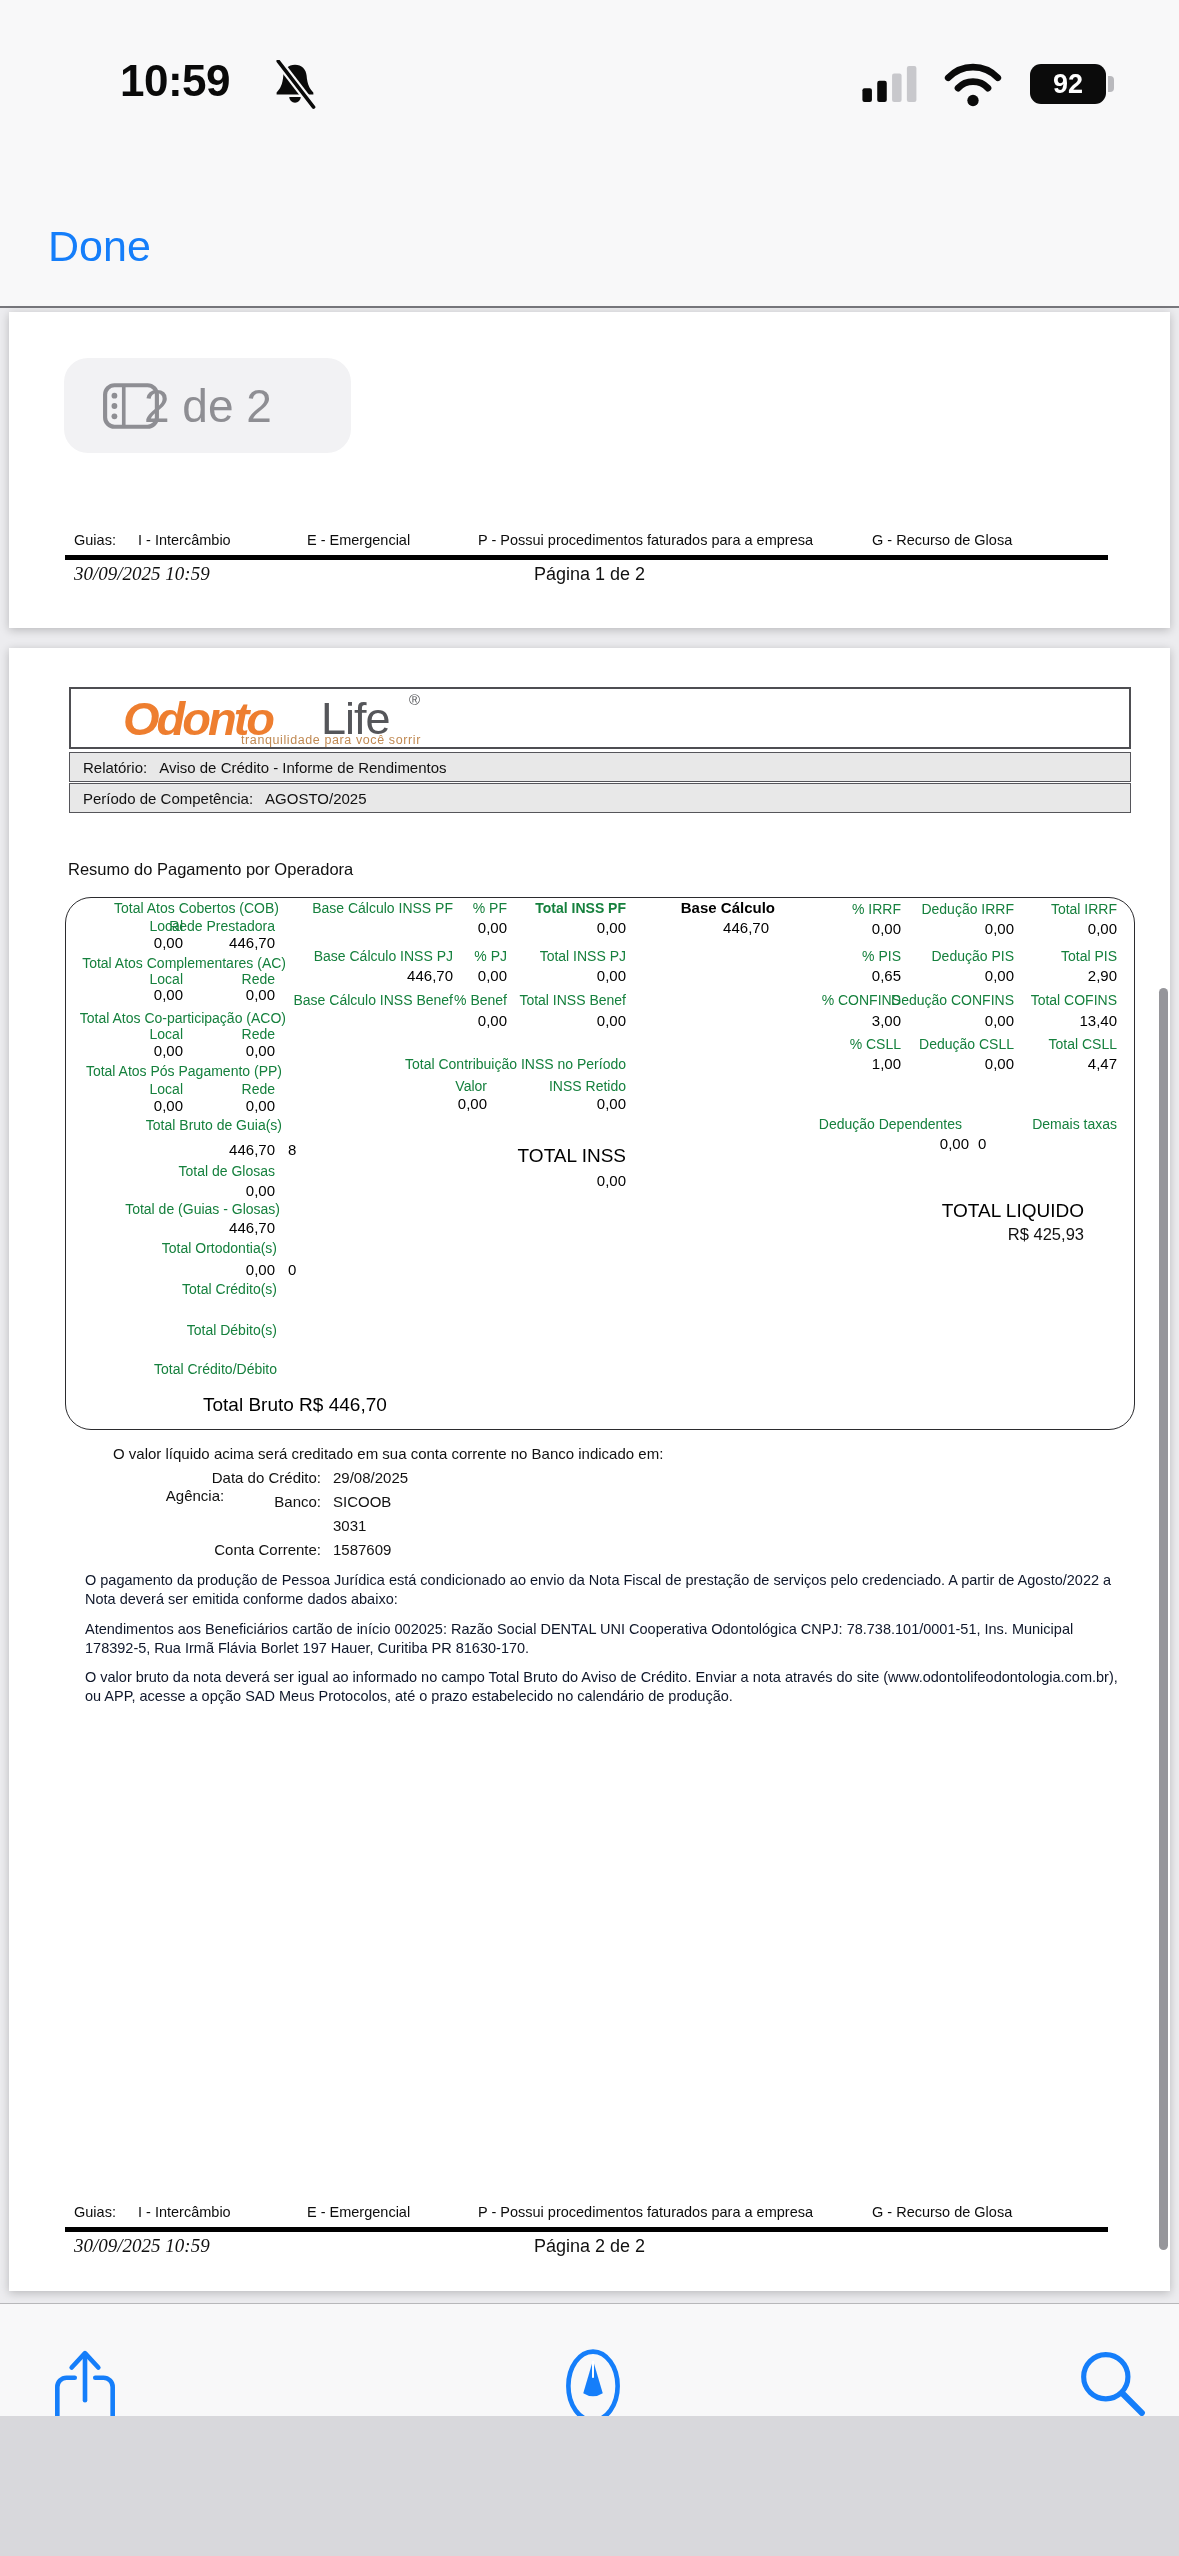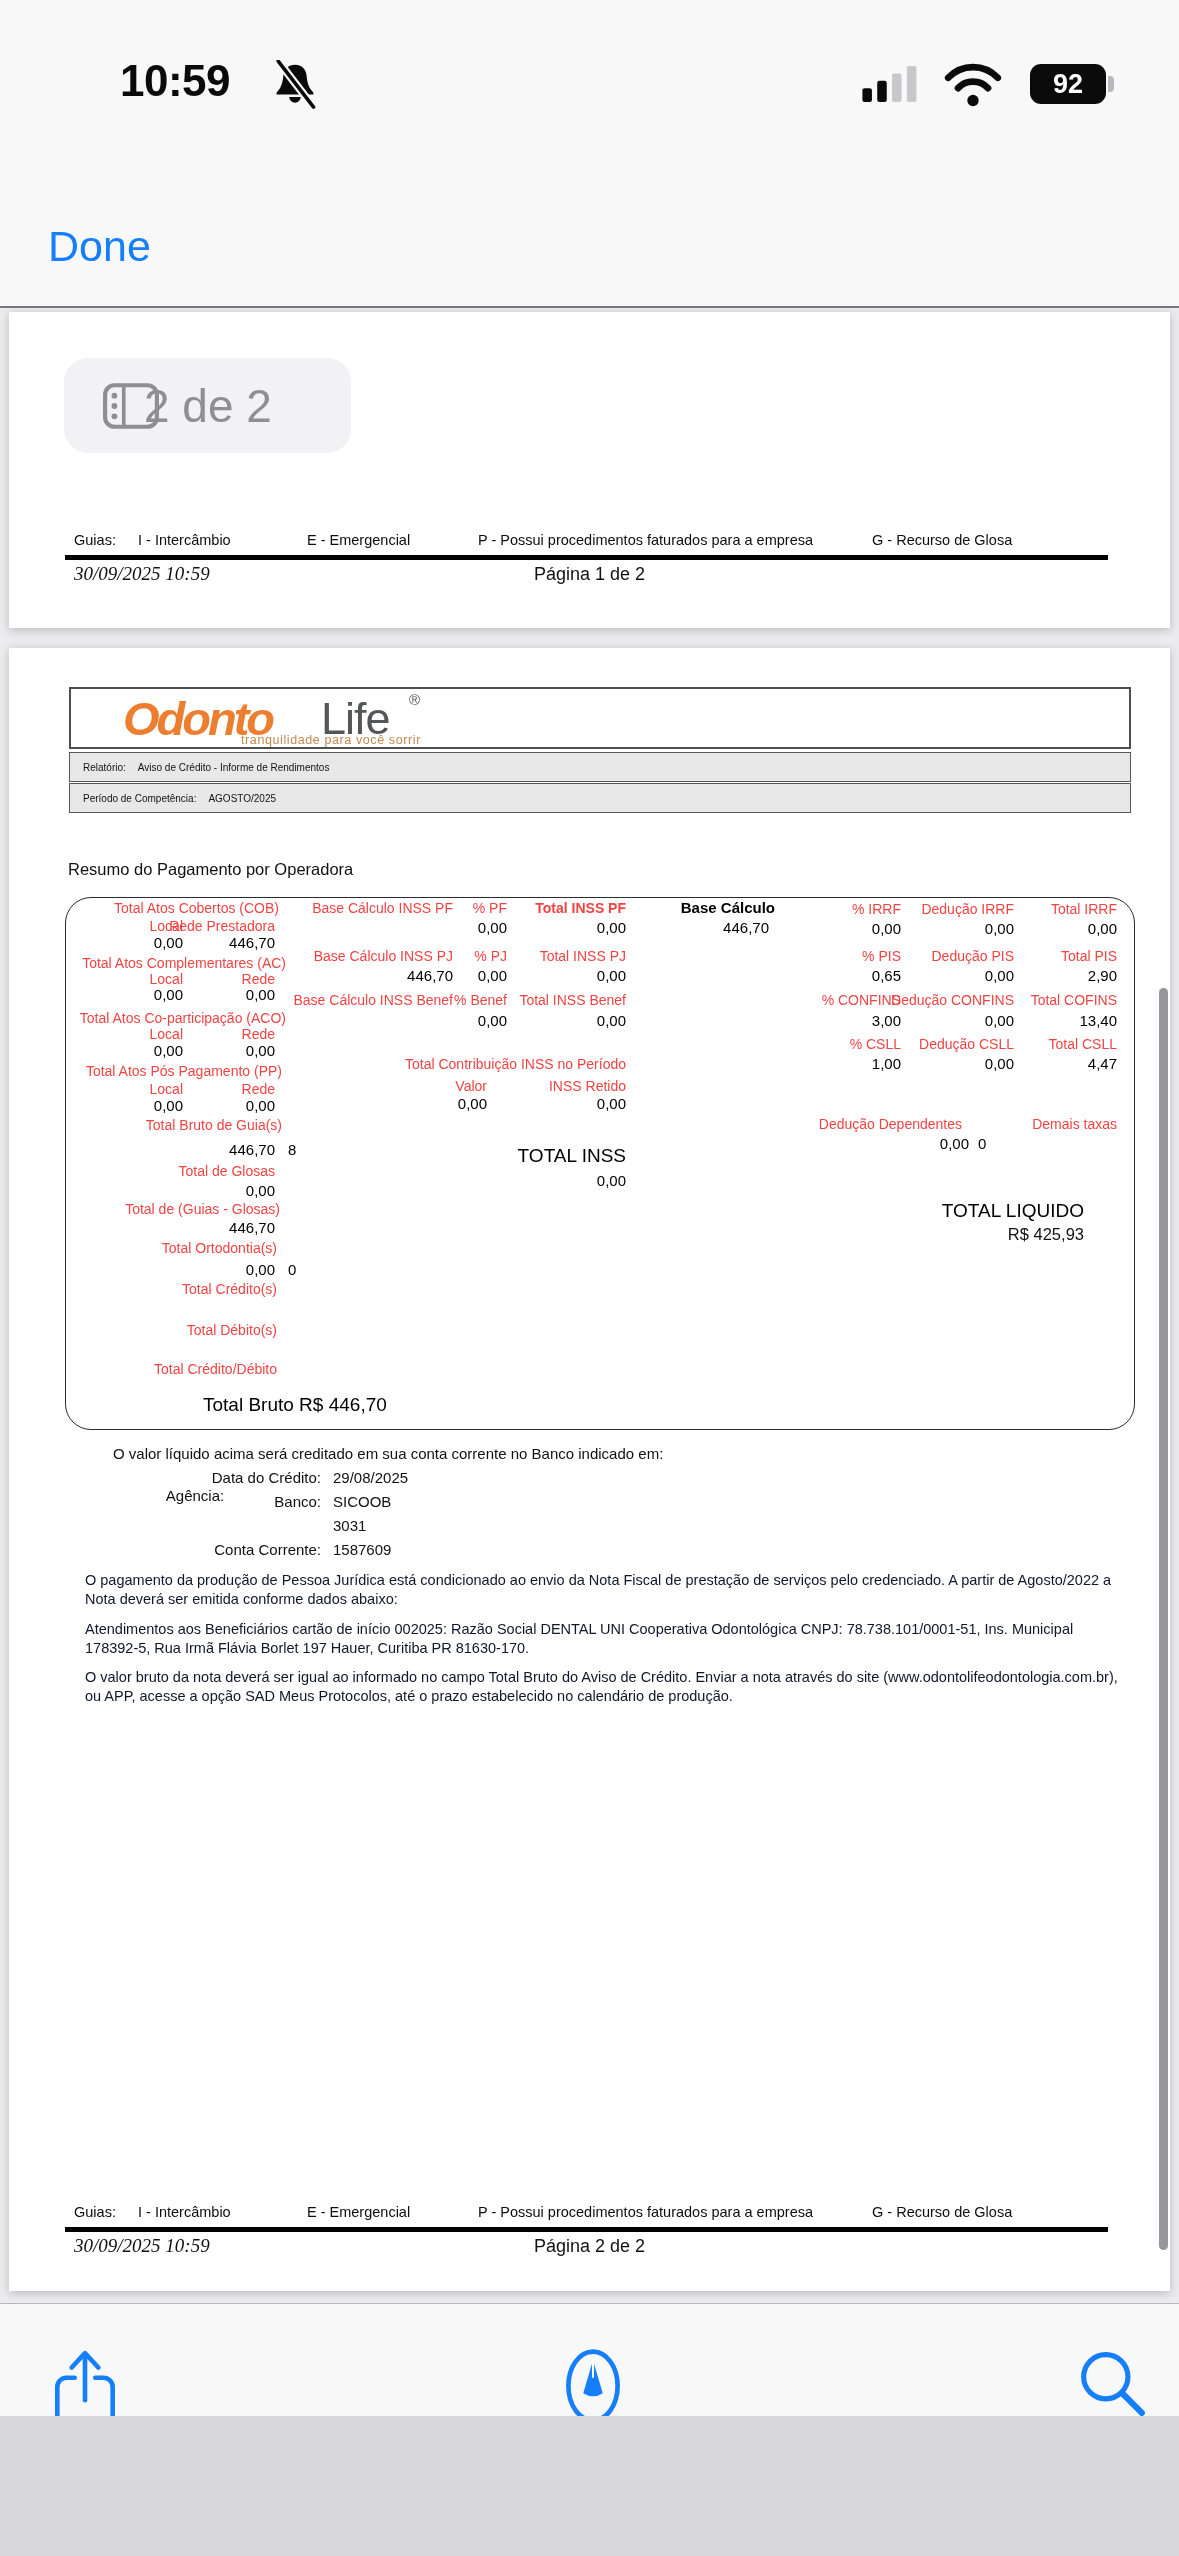--- a/index.html
+++ b/index.html
@@ -16,23 +16,23 @@
   .navtitle{left:205px;top:222px;font-size:43px;font-weight:700;color:#0a0a0a;max-width:960px;overflow:hidden;}
   .card{position:absolute;left:9px;width:1161px;background:#fff;box-shadow:0 2px 9px rgba(0,0,0,.22);}
   .pill{position:absolute;left:55px;top:46px;width:287px;height:95px;background:#f2f2f4;border-radius:24px;
         display:flex;align-items:center;cursor:pointer;}
   .pill-text{font-size:46px;color:#8e8e93;margin-left:20px;}
   .docfooter-guias{font-size:14.5px;color:#0d0d0d;}
   .rule{position:absolute;height:5px;background:#000;}
   .serif{font-family:"Liberation Serif",serif;font-style:italic;}
   .logo-box{position:absolute;left:60px;width:1062px;height:62px;border:2px solid #4e4e52;box-sizing:border-box;}
   .grayrow{position:absolute;left:60px;width:1062px;height:30px;border:1.5px solid #55555a;background:#e8e8e8;
-           box-sizing:border-box;display:flex;align-items:center;font-size:10px;}
+           box-sizing:border-box;display:flex;align-items:center;font-size:15px;}
   .tbl{position:absolute;border:1.5px solid #2b2b2e;border-radius:26px;box-sizing:border-box;}
-  .lbl{font-size:14px;color:#ef4444;}
+  .lbl{font-size:14px;color:#15803d;}
   .val{font-size:15px;color:#000;}
   .big{font-size:19px;color:#000;}
   .b{font-weight:700;}
   .para{position:absolute;font-size:14.5px;line-height:18.5px;color:#0f172a;}
   .toolbar{position:absolute;left:0;top:2303px;width:1179px;height:253px;background:#f8f8f9;
            border-top:1.5px solid #b7b7ba;box-sizing:border-box;}
   .homebar{position:absolute;left:50%;transform:translateX(-50%);top:212px;width:424px;height:17px;
            background:#000;border-radius:9px;cursor:pointer;}
   .scrollbar{position:absolute;left:1159px;top:988px;width:9px;height:1262px;background:#96969b;border-radius:5px;cursor:pointer;}
   svg{display:block;}

